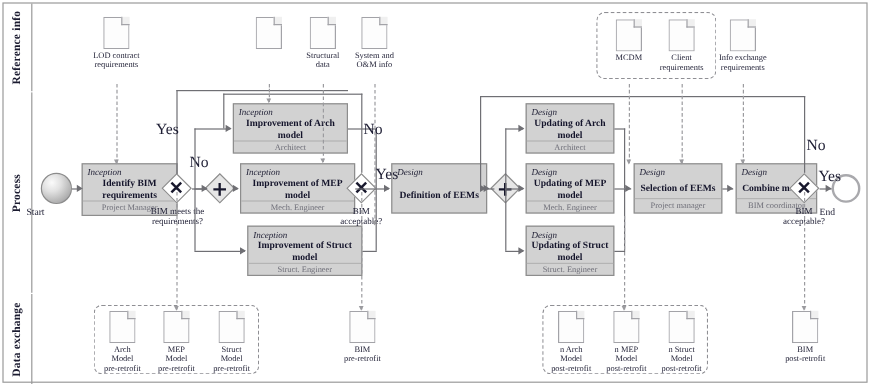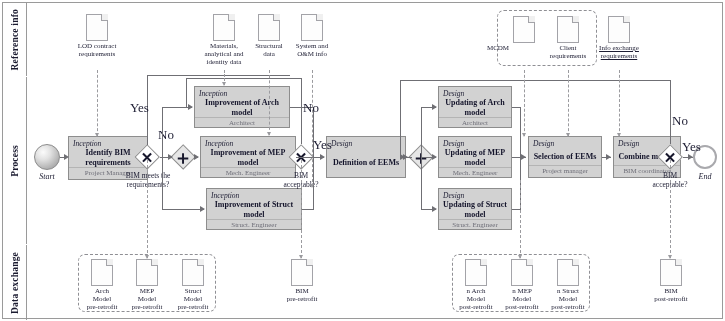--- a/index.html
+++ b/index.html
@@ -20,21 +20,21 @@
   .task .phase{font-style:italic;font-size:7.5px;color:#1d1d33;padding:2px 0 0 4px;line-height:9px;}
   .task .title{flex:1;display:flex;align-items:center;justify-content:center;text-align:center;
                font-size:8px;font-weight:bold;color:#14142b;line-height:9.5px;padding:0 3px;}
   .task .role{border-top:1px solid #b4b4b4;text-align:center;font-size:7px;color:#6e6e78;padding:1px 0 1.5px;line-height:8.5px;}
 
   
   .ev{position:absolute;border-radius:50%;box-sizing:border-box;}
   .ev.start{background:radial-gradient(circle at 34% 30%,#fbfbfb 0%,#e2e2e2 32%,#b9b9b9 66%,#8f8f93 100%);
             border:1px solid #8c8c8c;}
   .ev.end{background:#fff;border:2.5px solid #a9a9ad;}
-  .ev-label{position:absolute;text-align:center;font-size:8px;color:#1d1d33;font-style:italic;}
+  .ev-label{position:absolute;font-size:8px;color:#1d1d33;}
 
   
   .gw{position:absolute;width:26px;height:26px;}
   .gw .dia{position:absolute;left:0;top:0;width:18.4px;height:18.4px;margin:3.8px;background:#fff;
            border:1px solid #8d8d8d;transform:rotate(45deg);box-sizing:border-box;}
   .gw .sym{position:absolute;left:0;top:0;width:100%;height:100%;display:flex;align-items:center;justify-content:center;
            font-size:15px;font-weight:bold;color:#17172c;font-family:"Liberation Sans",sans-serif;line-height:1;}
   .gw.par .dia{background:#e6e6e6;}
   .gw.par .sym{font-size:19px;}
   .gw-label{position:absolute;text-align:center;font-size:7.5px;color:#1d1d33;line-height:8.5px;}
@@ -93,56 +93,53 @@
       <div class="pg"></div>
       <div class="fold"></div>
     </div>
   <div class="doc-label" style="left:56px;top:42px;width:82px;white-space:pre-line;">LOD contract
 requirements</div>
 
   <div class="doc" style="left:213px;top:14px;">
       <div class="pg"></div>
       <div class="fold"></div>
     </div>
-  <div class="doc-label" style="left:192px;top:42px;width:64px;white-space:pre-line;">Materials,
-analytical and
-identity data</div>
 
   <div class="doc" style="left:258px;top:14px;">
       <div class="pg"></div>
       <div class="fold"></div>
     </div>
   <div class="doc-label" style="left:243px;top:42px;width:52px;white-space:pre-line;">Structural
 data</div>
 
   <div class="doc" style="left:301px;top:14px;">
       <div class="pg"></div>
       <div class="fold"></div>
     </div>
   <div class="doc-label" style="left:281px;top:42px;width:62px;white-space:pre-line;">System and
 O&amp;M info</div>
 
   <div class="doc" style="left:513px;top:16px;">
       <div class="pg"></div>
       <div class="fold"></div>
     </div>
-  <div class="doc-label" style="left:471px;top:44px;width:54px;white-space:pre-line;">MCDM</div>
+  <div class="doc-label" style="left:497px;top:44px;width:54px;white-space:pre-line;">MCDM</div>
 
   <div class="doc" style="left:557px;top:16px;">
       <div class="pg"></div>
       <div class="fold"></div>
     </div>
   <div class="doc-label" style="left:538px;top:44px;width:60px;white-space:pre-line;">Client
 requirements</div>
 
   <div class="doc" style="left:608px;top:16px;">
       <div class="pg"></div>
       <div class="fold"></div>
     </div>
-  <div class="doc-label" style="left:584px;top:44px;width:70px;white-space:pre-line;text-decoration:underline;">Info exchange
+  <div class="doc-label" style="left:584px;top:44px;width:70px;white-space:pre-line;">Info exchange
 requirements</div>
 
   <div class="ev start" style="left:34px;top:144px;width:26px;height:26px;"></div>
   <div class="ev-label" style="left:22px;top:172px;width:50px;">Start</div>
 
   <div class="task" style="left:68px;top:136px;width:80px;height:44px;">
     <div class="phase">Inception</div>
     <div class="title">Identify BIM requirements</div>
     <div class="role">Project Manager</div>
   </div>

